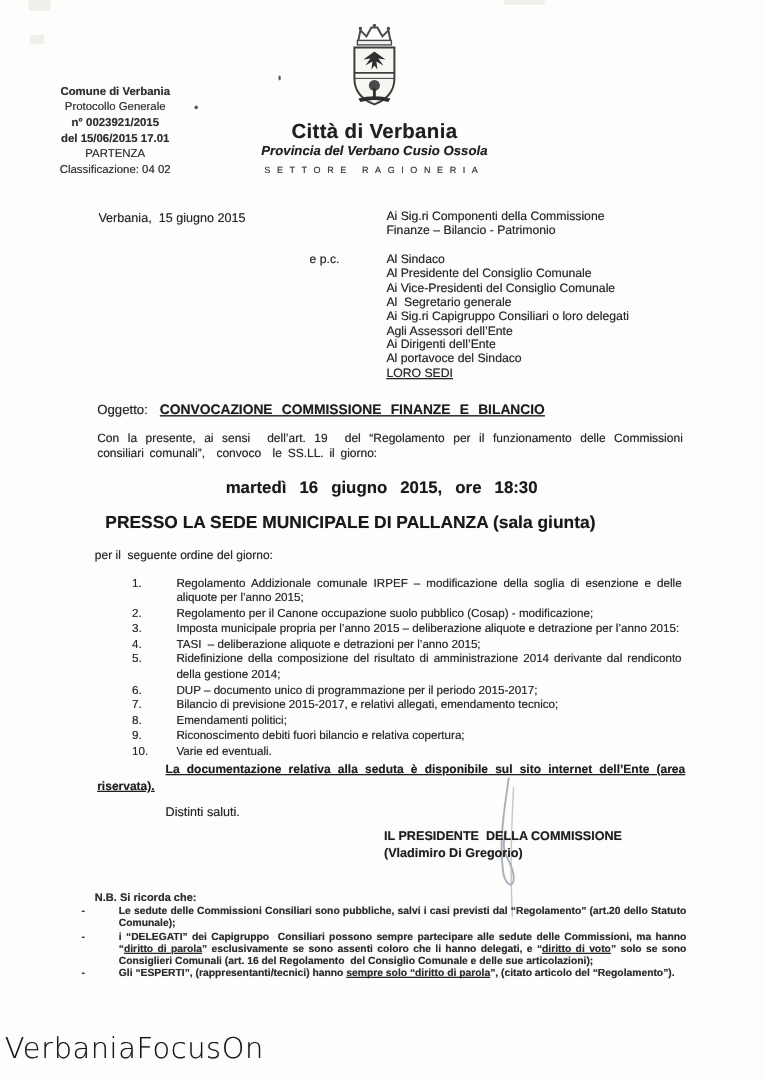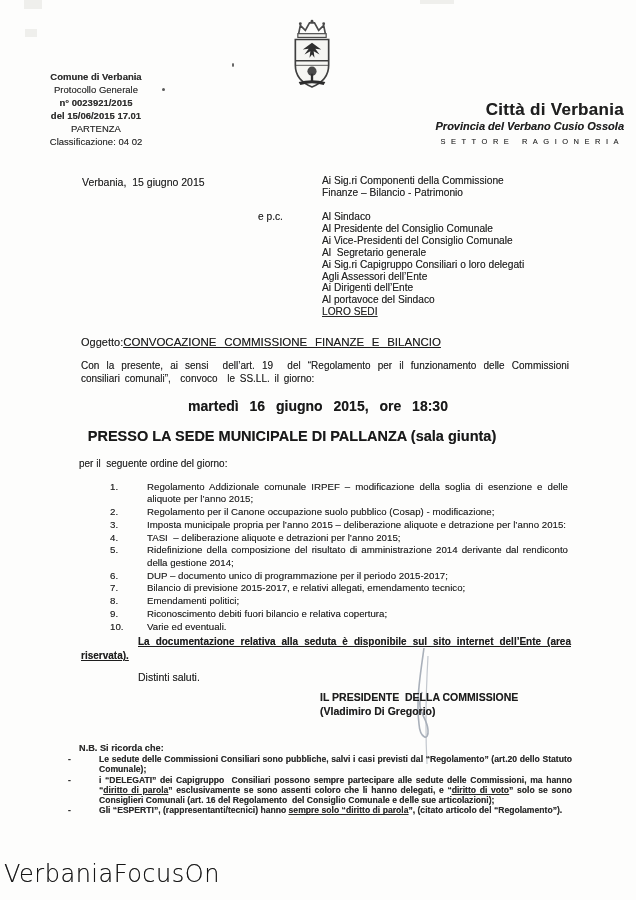--- a/index.html
+++ b/index.html
@@ -12,36 +12,36 @@
   .scan-text{ text-shadow:0 0 .6px rgba(45,45,45,.55); }
 
   
   .stamp{
     position:absolute;left:34px;top:70px;width:124px;text-align:center;
     font-size:9.5px;line-height:13px;color:#2f2f2f;
   }
   .stamp .b{font-weight:bold;}
 
   
-  .header{position:absolute;left:0;top:18px;width:624px;text-align:right;}
+  .header{position:absolute;left:0;top:18px;width:624px;text-align:center;}
   .arms{display:block;margin:0 auto;filter:blur(.3px);}
   .city{font-size:17px;font-weight:bold;letter-spacing:.3px;margin-top:4px;color:#1f1f1f;}
   .province{font-size:11px;font-weight:bold;font-style:italic;margin-top:0;color:#222;}
   .sector{font-size:7.5px;letter-spacing:5.5px;margin-top:5px;color:#3a3a3a;}
 
   
   .place-date{position:absolute;left:82px;top:176px;font-size:10.5px;}
   .recipients{position:absolute;left:322px;top:175px;font-size:10.2px;line-height:11.9px;}
   .cc-label{position:absolute;left:258px;top:211px;font-size:10.2px;}
   .cc-list{position:absolute;left:322px;top:211px;font-size:10.2px;line-height:11.9px;}
   .loro-sedi{text-decoration:underline;}
 
   
   .subject-row{position:absolute;left:81px;top:336px;font-size:11px;}
-  .subject{font-weight:normal;text-decoration:underline;word-spacing:4.5px;font-size:11.5px;color:#1d1d1d;}
+  .subject{font-weight:bold;text-decoration:underline;word-spacing:4.5px;font-size:11.5px;margin-left:10px;color:#1d1d1d;}
   .intro{position:absolute;left:81px;top:359px;width:488px;font-size:10px;line-height:13px;text-align:justify;word-spacing:2px;}
   .meet-dt{position:absolute;left:0;top:398px;width:636px;text-align:center;
     font-size:14px;font-weight:bold;word-spacing:7px;color:#191919;}
   .meet-place{position:absolute;left:0;top:428px;width:584px;text-align:center;
     font-size:14.5px;font-weight:bold;color:#191919;}
   .agenda-intro{position:absolute;left:79px;top:458px;font-size:10px;}
 
   
   .agenda{position:absolute;left:110px;top:481px;width:458px;font-size:9.7px;line-height:12.3px;}
   .agenda-row{display:flex;margin-bottom:.5px;}

